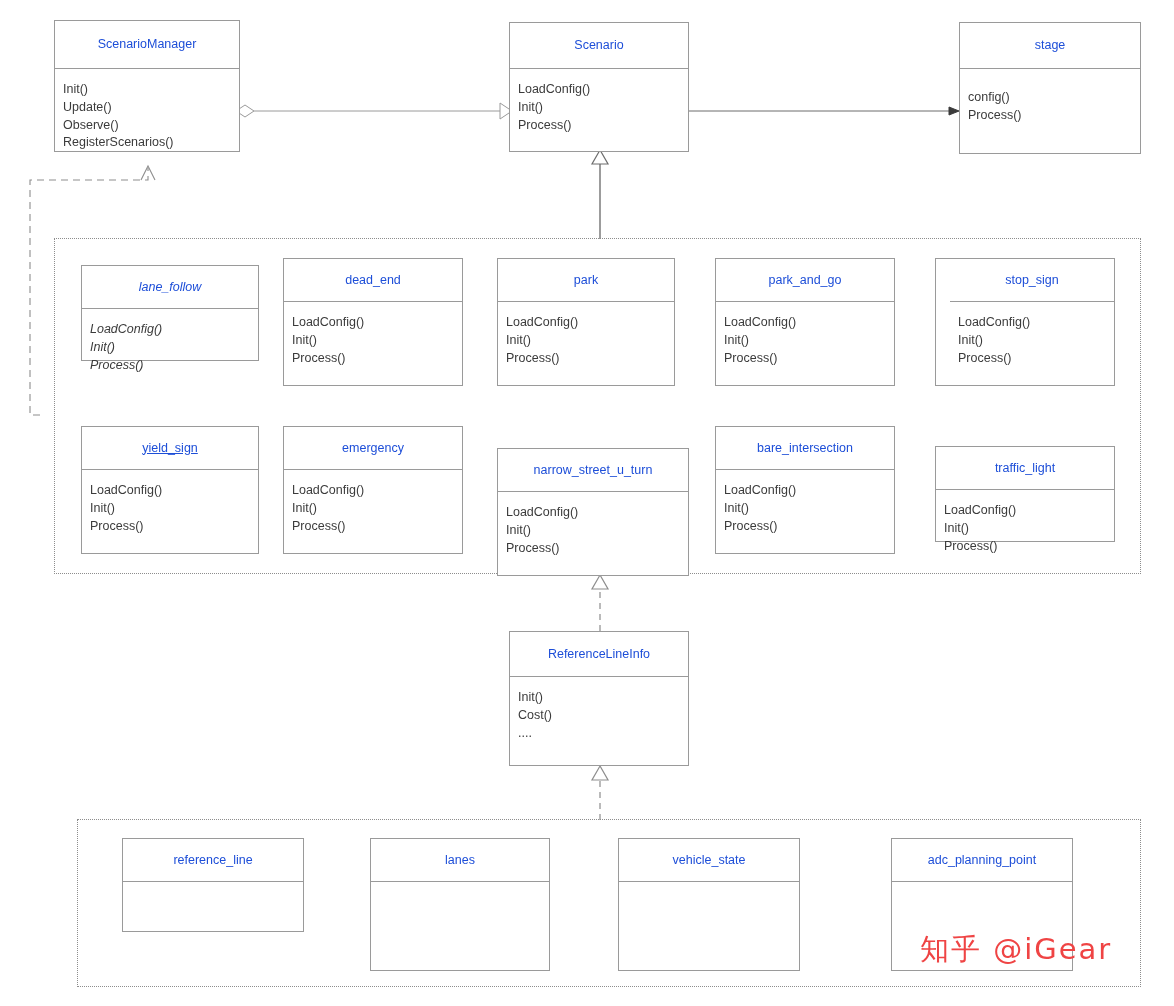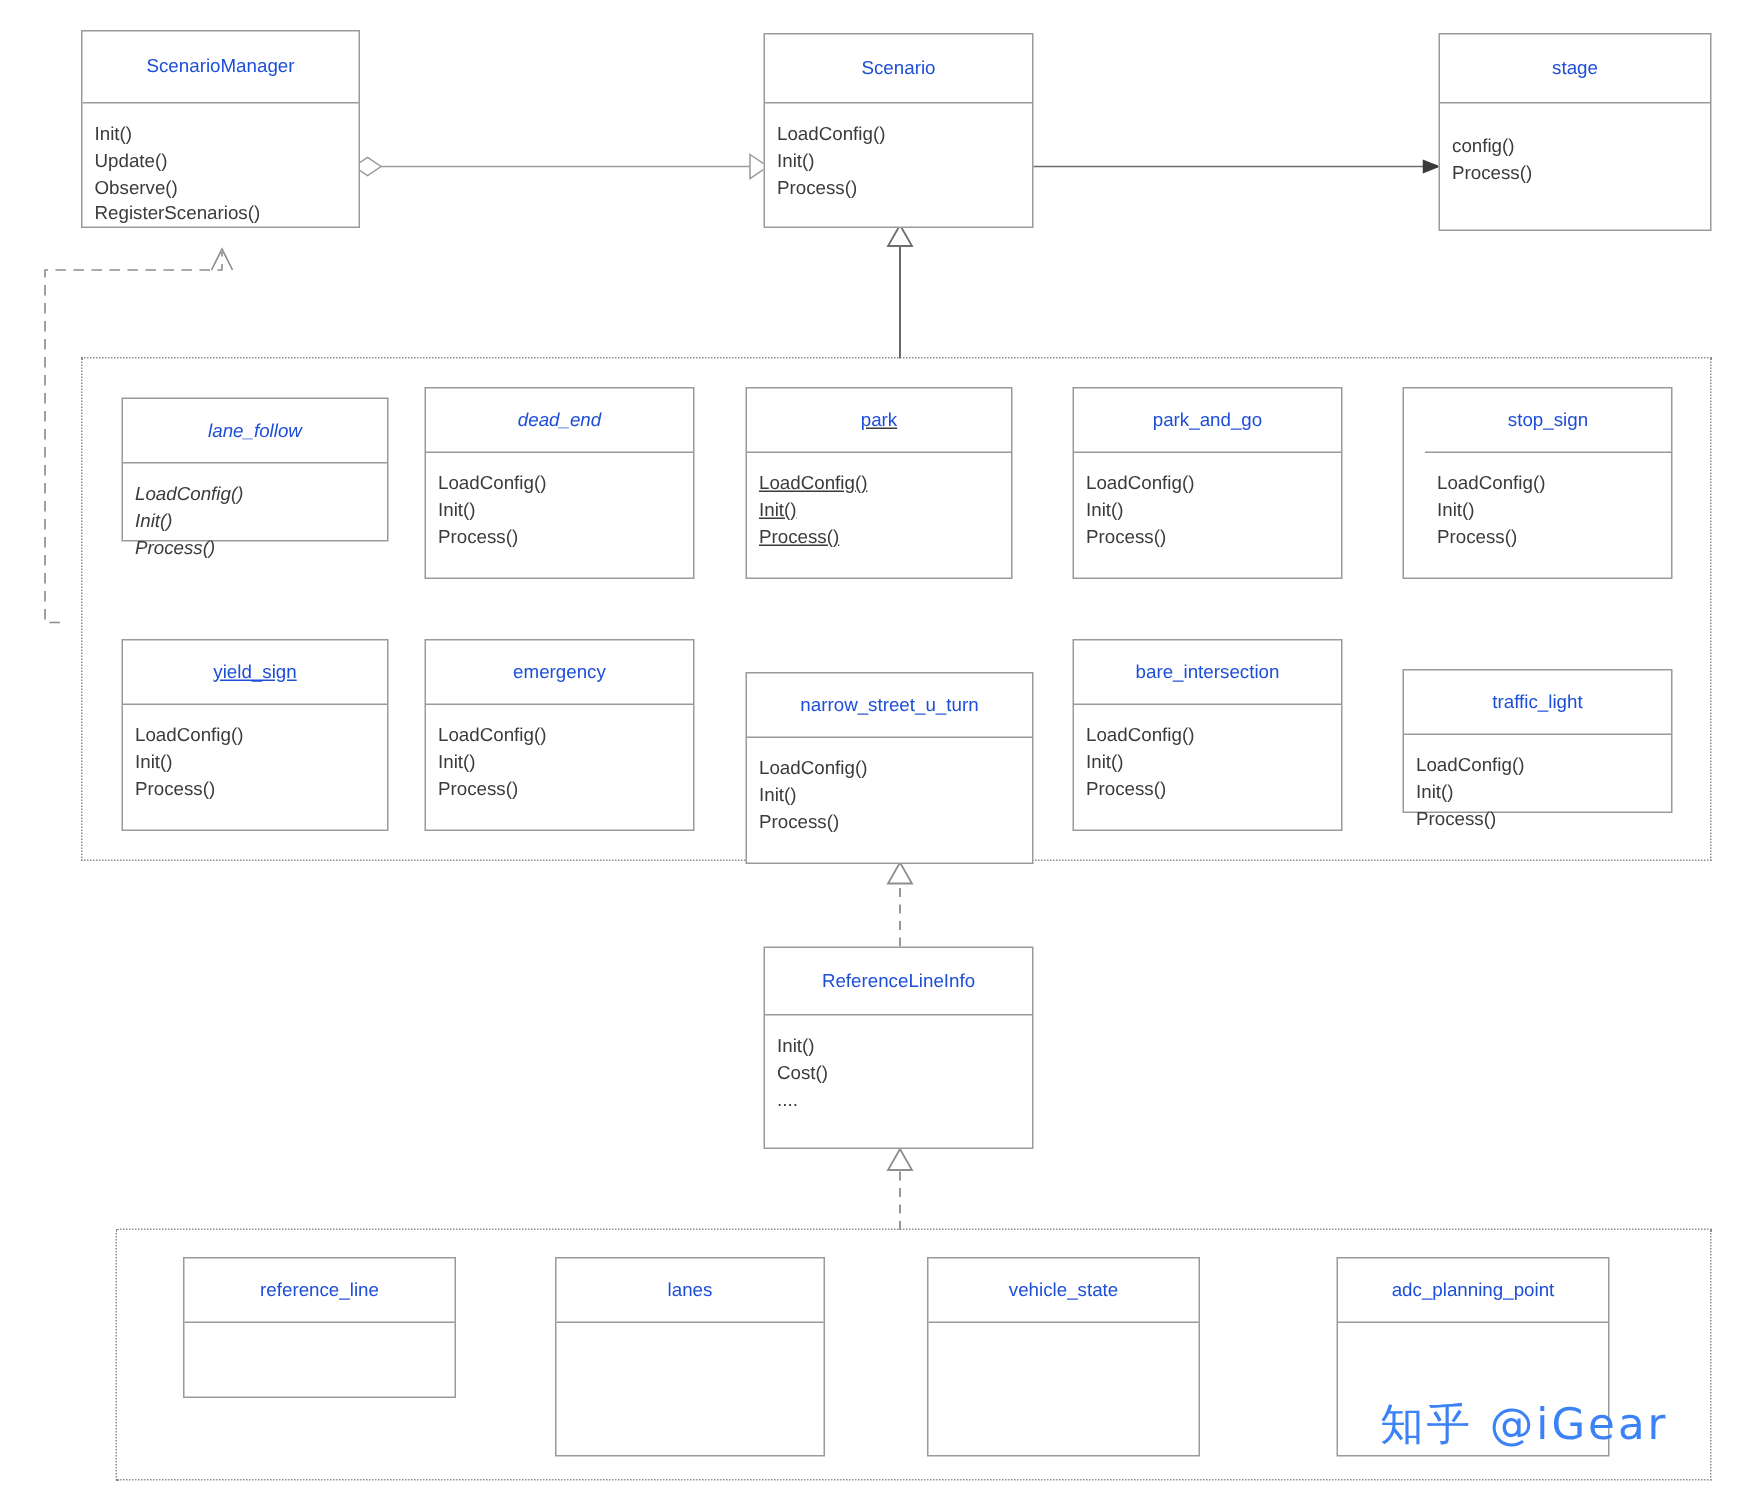--- a/index.html
+++ b/index.html
@@ -59,21 +59,21 @@
   }
   .group-box {
     position: absolute;
     box-sizing: border-box;
     border: 1px dotted #8d8d8d;
     background: transparent;
   }
   .watermark {
     position: absolute;
     font-size: 29px;
-    color: #3b82f6;
+    color: #ef4444;
     letter-spacing: 2px;
     white-space: nowrap;
     font-family: "DejaVu Sans", sans-serif;
   }
 </style>
 </head>
 <body>
 
 <div id="canvas">
 
@@ -148,29 +148,29 @@
   <div class="uml-box" style="left:81px; top:265px; width:178px; height:96px;font-style:italic;">
     <div class="uml-title" style="height:43px;">lane_follow</div>
     <div class="uml-body">
       <div class="m">LoadConfig()</div>
       <div class="m">Init()</div>
       <div class="m">Process()</div>
     </div>
   </div>
 
   <div class="uml-box" style="left:283px; top:258px; width:180px; height:128px;">
-    <div class="uml-title" style="height:43px;font-style:italic;">dead_end</div>
-    <div class="uml-body">
-      <div class="m">LoadConfig()</div>
-      <div class="m">Init()</div>
-      <div class="m">Process()</div>
-    </div>
-  </div>
-
-  <div class="uml-box" style="left:497px; top:258px; width:178px; height:128px;text-decoration:underline;">
+    <div class="uml-title" style="height:43px;">dead_end</div>
+    <div class="uml-body">
+      <div class="m">LoadConfig()</div>
+      <div class="m">Init()</div>
+      <div class="m">Process()</div>
+    </div>
+  </div>
+
+  <div class="uml-box" style="left:497px; top:258px; width:178px; height:128px;">
     <div class="uml-title" style="height:43px;">park</div>
     <div class="uml-body">
       <div class="m">LoadConfig()</div>
       <div class="m">Init()</div>
       <div class="m">Process()</div>
     </div>
   </div>
 
   <div class="uml-box" style="left:715px; top:258px; width:180px; height:128px;">
     <div class="uml-title" style="height:43px;">park_and_go</div>

